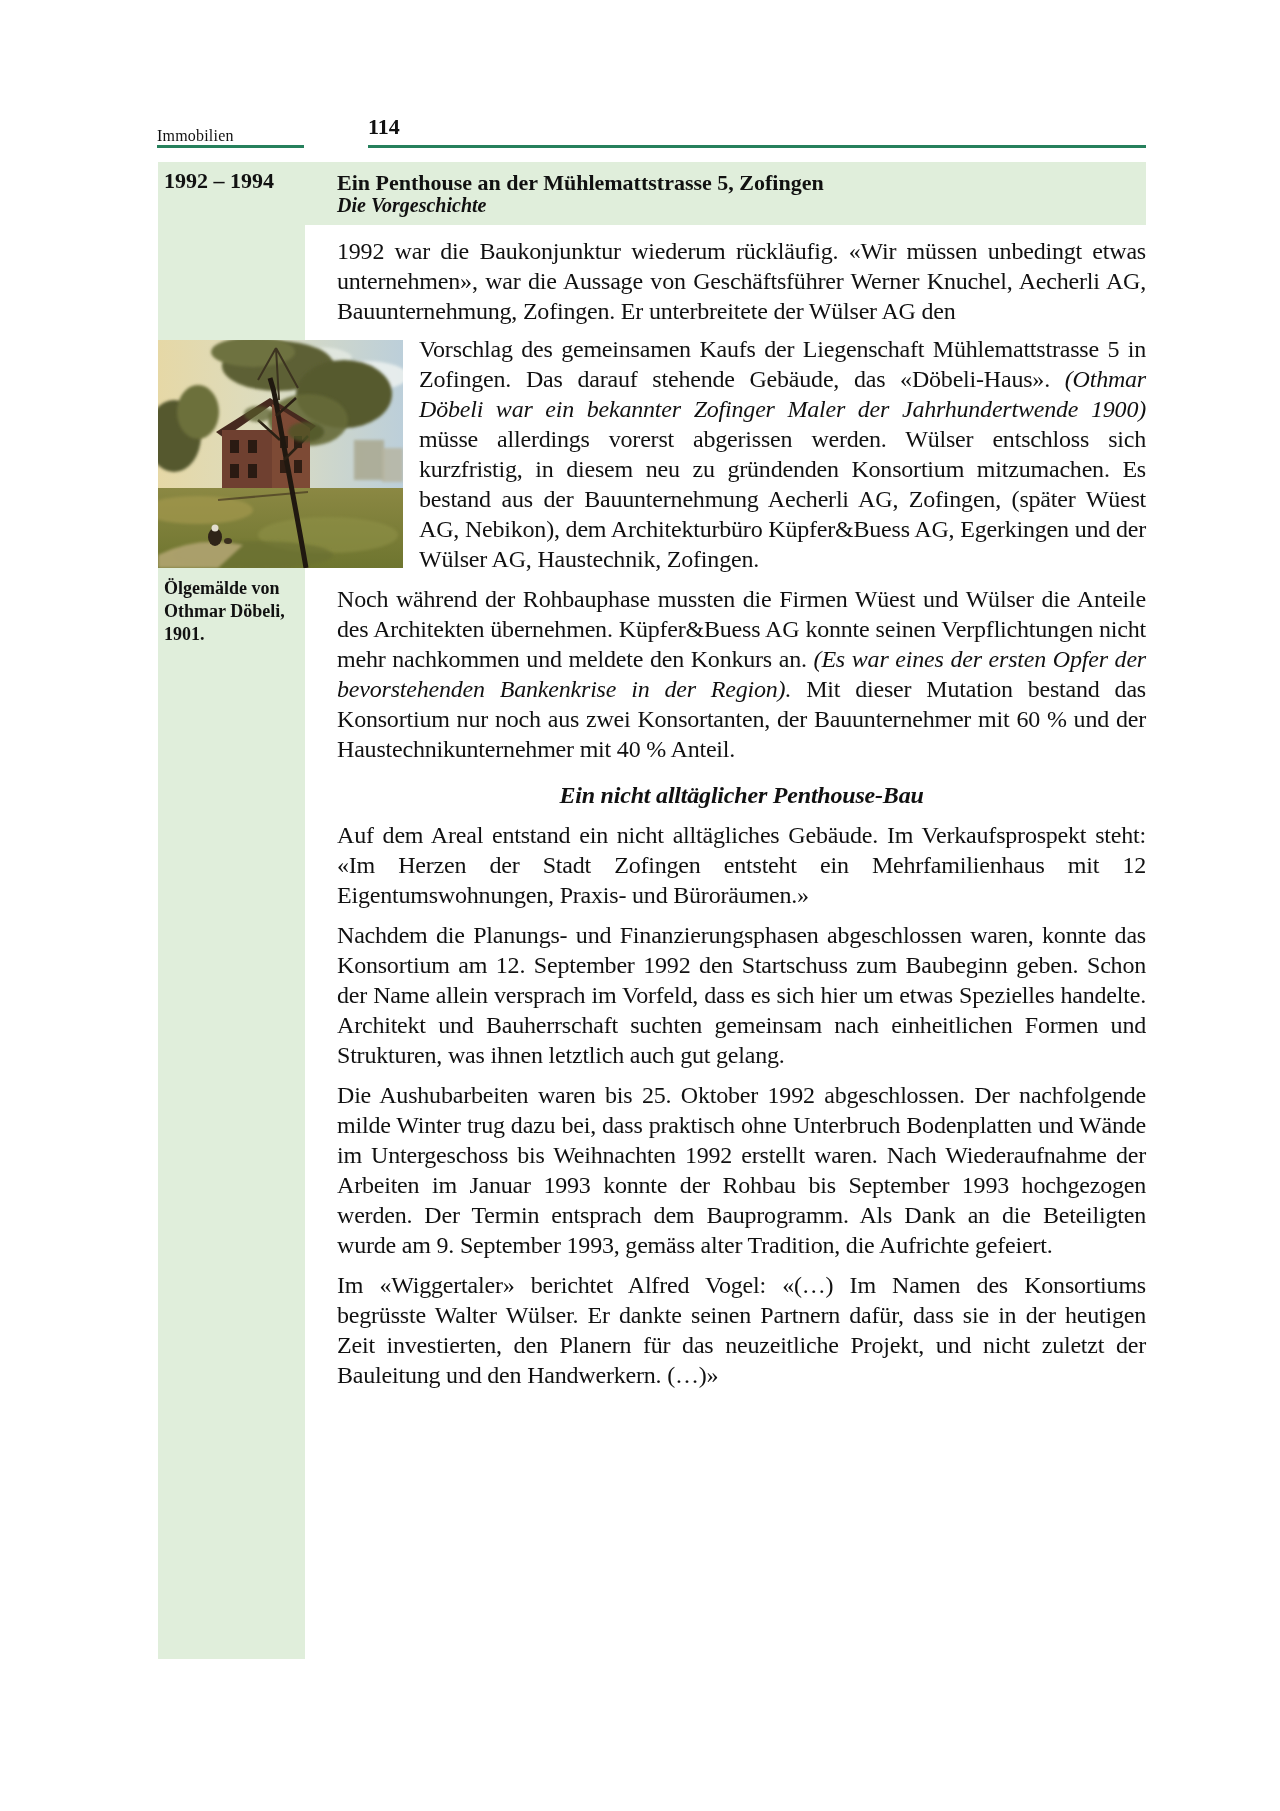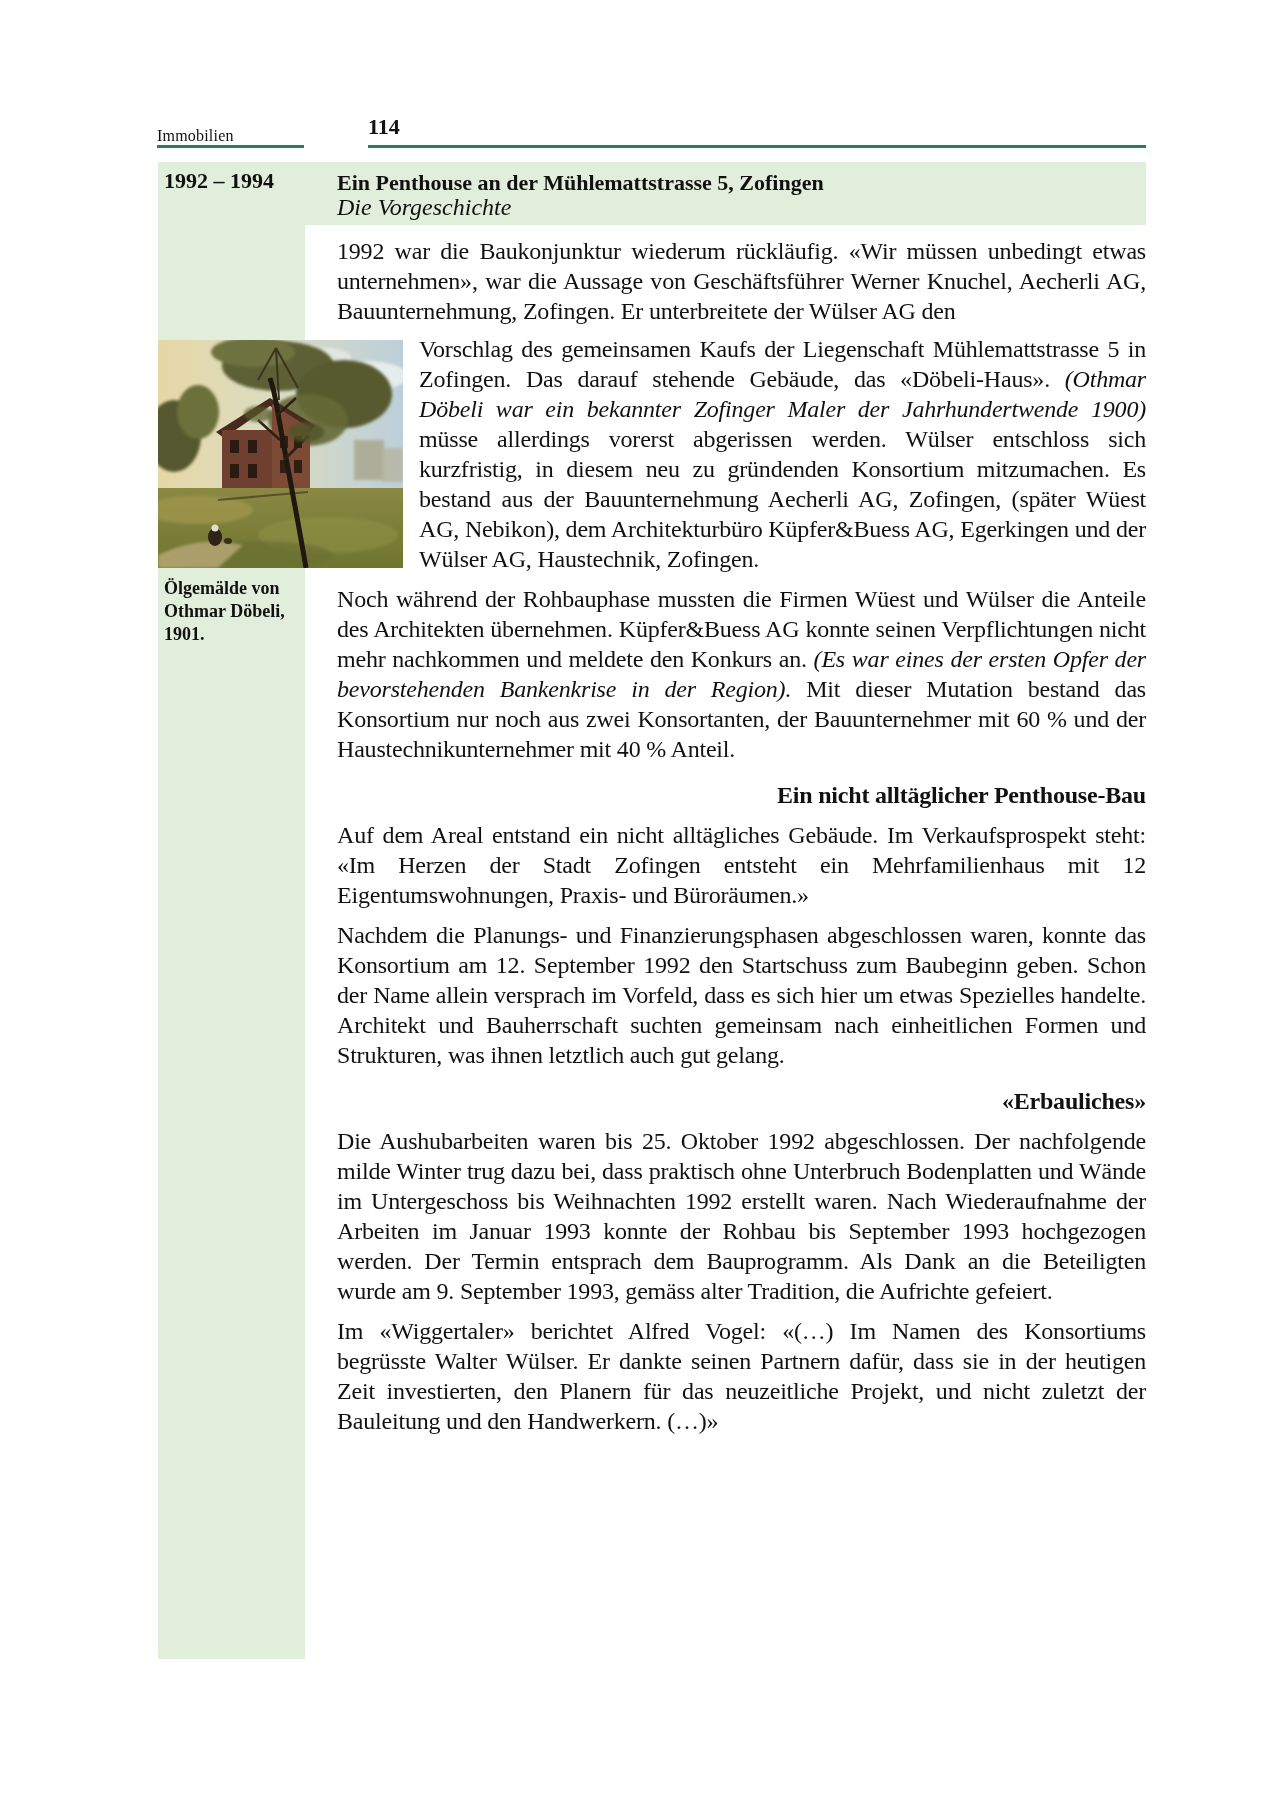--- a/index.html
+++ b/index.html
@@ -36,21 +36,21 @@
   .date-range{
     position:absolute;left:164px;top:168px;
     font-size:22px;font-weight:bold;white-space:nowrap;
   }
   .article-title{
     position:absolute;left:337px;top:170px;
     font-size:22px;font-weight:bold;white-space:nowrap;
   }
   .article-subtitle{
     position:absolute;left:337px;top:194px;
-    font-size:24px;font-weight:normal;font-style:italic;white-space:nowrap;text-align:right;
+    font-size:20px;font-weight:bold;font-style:italic;white-space:nowrap;text-align:right;
   }
 
   .painting{
     position:absolute;left:158px;top:340px;
     width:245px;height:228px;display:block;
   }
   .caption{
     position:absolute;left:164px;top:577px;width:136px;
     font-size:18px;font-weight:bold;line-height:23px;
   }
@@ -58,22 +58,22 @@
 
   .body-col{
     position:absolute;left:337px;top:236px;width:809px;
     font-size:24px;line-height:30px;
     text-align:justify;letter-spacing:-0.2px;
   }
   .body-col p{margin:0 0 10px 0;}
   .body-col p.intro{margin-bottom:8px;}
   .body-col p.beside-image{margin-left:82px;}
   .body-col h3{
-    font-size:24px;font-weight:bold;
-    margin:16px 0 10px 0;text-align:right;
+    font-size:24px;font-weight:bold;font-style:italic;
+    margin:16px 0 10px 0;text-align:center;
   }
   em{font-style:italic;}
 </style>
 </head>
 <body>
 
 <div class="page">
 
   <div class="header-label">Immobilien</div>
   <div class="page-number">114</div>
@@ -146,18 +146,17 @@
     <span>1901.</span>
   </div>
 
   <div class="body-col">
     <p class="intro">1992 war die Baukonjunktur wiederum rückläufig. «Wir müssen unbedingt etwas unternehmen», war die Aussage von Geschäftsführer Werner Knuchel, Aecherli AG, Bauunternehmung, Zofingen. Er unterbreitete der Wülser AG den</p>
     <p class="beside-image"><span>Vorschlag des gemeinsamen Kaufs der Liegenschaft Mühlemattstrasse 5 in Zofingen. Das darauf stehende Gebäude, das «Döbeli-Haus». </span><em>(Othmar Döbeli war ein bekannter Zofinger Maler der Jahrhundertwende 1900)</em><span> müsse allerdings vorerst abgerissen werden. Wülser entschloss sich kurzfristig, in diesem neu zu gründenden Konsortium mitzumachen. Es bestand aus der Bauunternehmung Aecherli AG, Zofingen, (später Wüest AG, Nebikon), dem Architekturbüro Küpfer&amp;Buess AG, Egerkingen und der Wülser AG, Haustechnik, Zofingen.</span></p>
     <p><span>Noch während der Rohbauphase mussten die Firmen Wüest und Wülser die Anteile des Architekten übernehmen. Küpfer&amp;Buess AG konnte seinen Verpflichtungen nicht mehr nachkommen und meldete den Konkurs an. </span><em>(Es war eines der ersten Opfer der bevorstehenden Bankenkrise in der Region).</em><span> Mit dieser Mutation bestand das Konsortium nur noch aus zwei Konsortanten, der Bauunternehmer mit 60 % und der Haustechnikunternehmer mit 40 % Anteil.</span></p>
     <h3>Ein nicht alltäglicher Penthouse-Bau</h3>
     <p>Auf dem Areal entstand ein nicht alltägliches Gebäude. Im Verkaufsprospekt steht: «Im Herzen der Stadt Zofingen entsteht ein Mehrfamilienhaus mit 12 Eigentumswohnungen, Praxis- und Büroräumen.»</p>
     <p>Nachdem die Planungs- und Finanzierungsphasen abgeschlossen waren, konnte das Konsortium am 12. September 1992 den Startschuss zum Baubeginn geben. Schon der Name allein versprach im Vorfeld, dass es sich hier um etwas Spezielles handelte. Architekt und Bauherrschaft suchten gemeinsam nach einheitlichen Formen und Strukturen, was ihnen letztlich auch gut gelang.</p>
-    <h3>«Erbauliches»</h3>
     <p>Die Aushubarbeiten waren bis 25. Oktober 1992 abgeschlossen. Der nachfolgende milde Winter trug dazu bei, dass praktisch ohne Unterbruch Bodenplatten und Wände im Untergeschoss bis Weihnachten 1992 erstellt waren. Nach Wiederaufnahme der Arbeiten im Januar 1993 konnte der Rohbau bis September 1993 hochgezogen werden. Der Termin entsprach dem Bauprogramm. Als Dank an die Beteiligten wurde am 9. September 1993, gemäss alter Tradition, die Aufrichte gefeiert.</p>
     <p>Im «Wiggertaler» berichtet Alfred Vogel: «(…) Im Namen des Konsortiums begrüsste Walter Wülser. Er dankte seinen Partnern dafür, dass sie in der heutigen Zeit investierten, den Planern für das neuzeitliche Projekt, und nicht zuletzt der Bauleitung und den Handwerkern. (…)»</p>
   </div>
 
 </div>
 
 </body></html>

